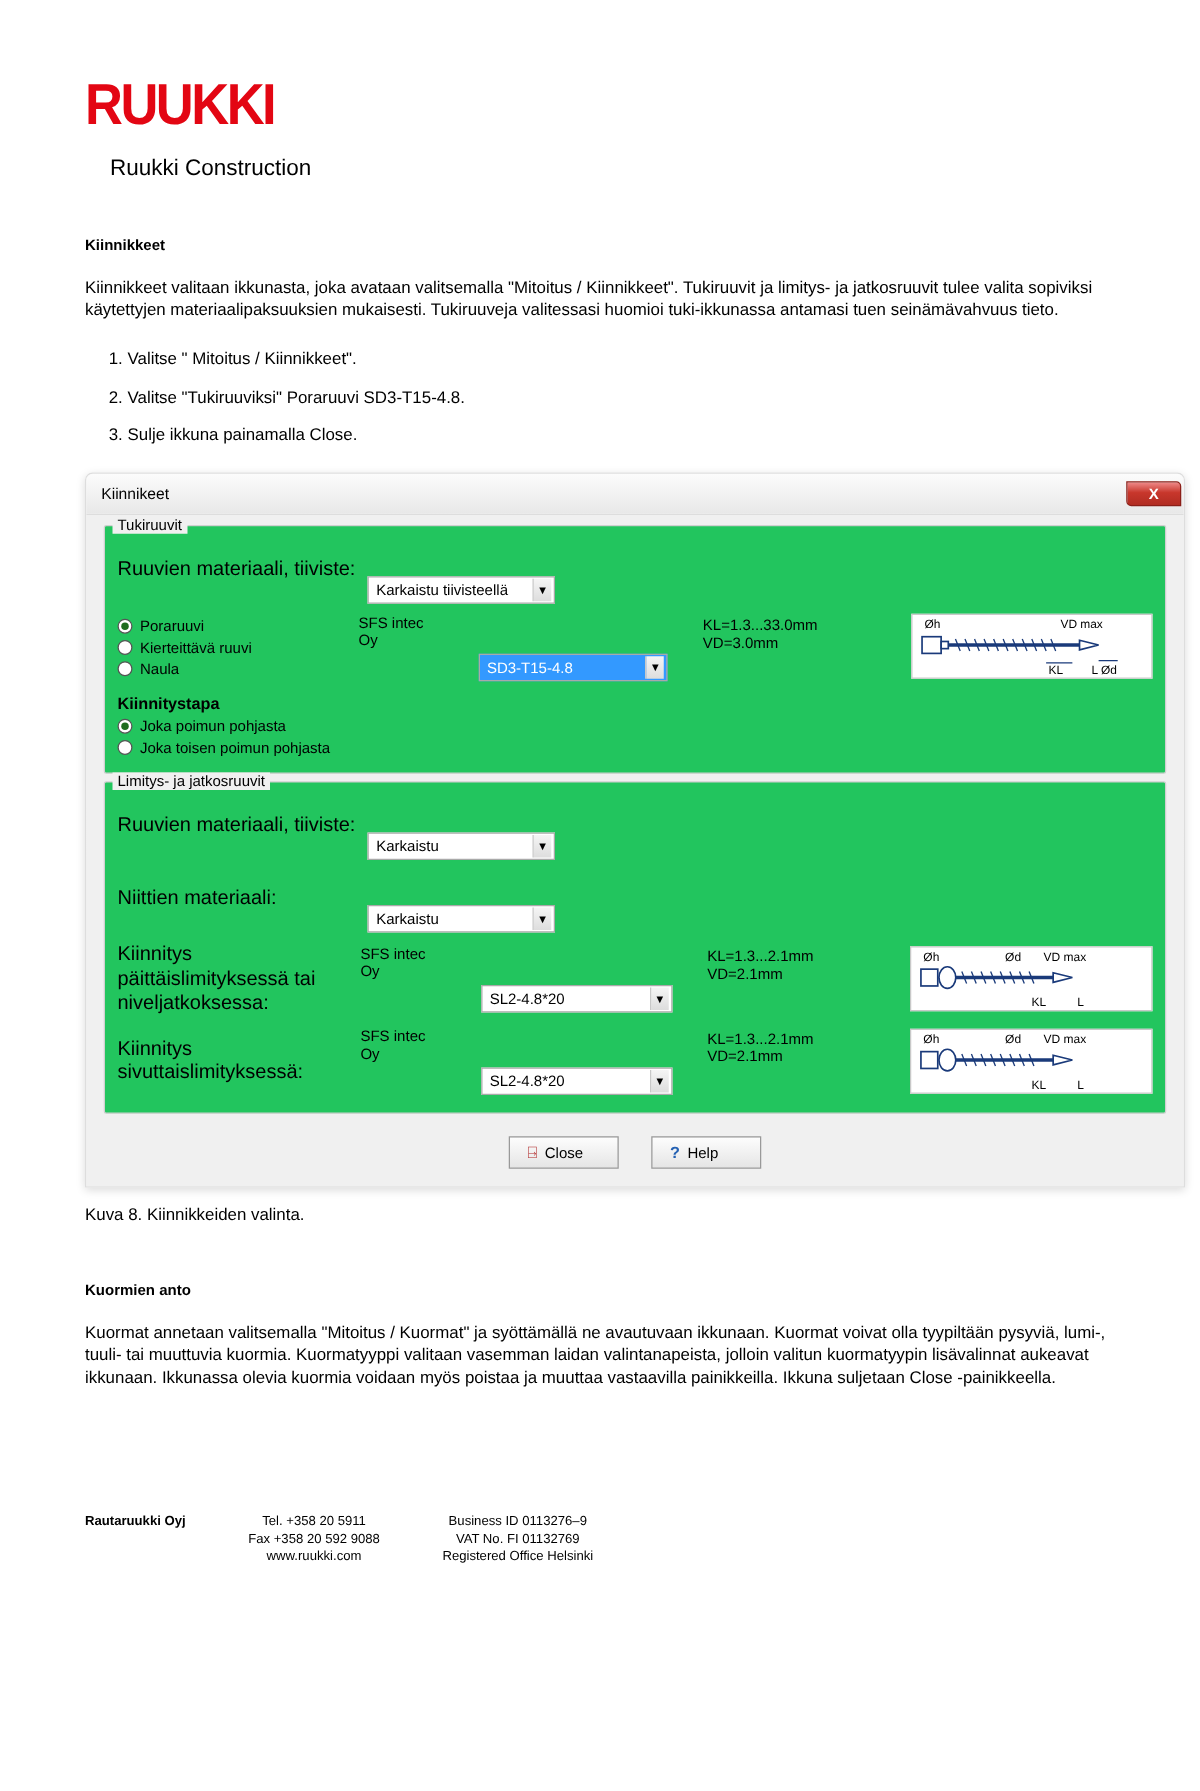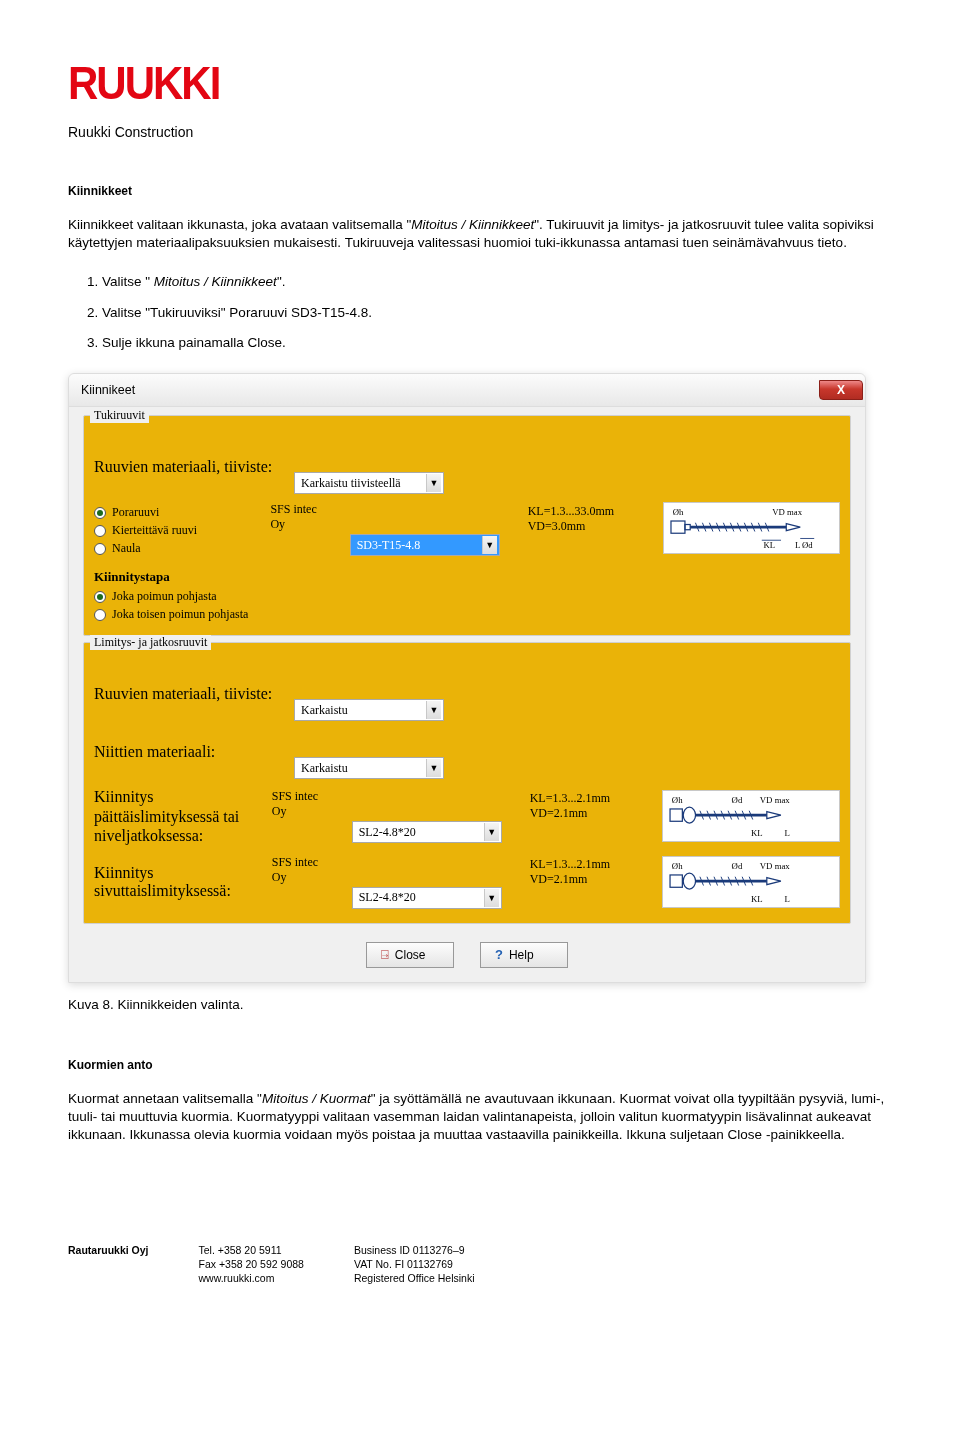--- a/index.html
+++ b/index.html
@@ -13,31 +13,31 @@
   }
   .page { padding: 60px 68px 40px 68px; }
   .logo {
     font-family: Arial, Helvetica, sans-serif;
     font-weight: 900;
     font-size: 42px;
     color: #e30613;
     letter-spacing: -2px;
     transform: scaleY(1.1);
   }
-  .subhead { font-size: 14px; margin-top: 16px; margin-bottom: 44px; }
+  .subhead { font-size: 18px; margin-top: 16px; margin-bottom: 44px; margin-left: 20px; }
   h2.section { font-size: 12px; font-weight: bold; margin: 0 0 18px 0; }
   p.body { font-size: 13.5px; line-height: 1.35; margin: 0 0 18px 0; }
-  .italic { font-style: italic; }
+  .italic { }
   ol.steps { margin: 0 0 18px 34px; padding: 0; line-height: 1.8; font-size: 13.5px; list-style: decimal; }
   ol.steps li { margin-bottom: 6px; }
   .caption { font-size: 13.5px; margin: 14px 0 46px 0; }
 
   
   .dialog {
-    width: 798px;
+    width: 880px;
     margin-left: 0;
     background: linear-gradient(#f7f7f7,#eee);
     border: 1px solid #ddd;
     border-radius: 6px 6px 0 0;
     box-shadow: 0 2px 8px rgba(0,0,0,0.15);
     font-family: "Segoe UI", Tahoma, sans-serif;
     font-size: 12px;
     color: #000;
   }
   .titlebar {
@@ -51,21 +51,21 @@
   .closebtn {
     width: 44px; height: 20px;
     border-radius: 0 4px 0 4px;
     background: linear-gradient(#e88, #c8372c 45%, #b12c22);
     color: #fff; font-weight: bold; font-size: 12px;
     display: flex; align-items: center; justify-content: center;
     border: 1px solid #8b1f18;
     margin-right: 2px;
   }
   .dlgbody { background: #f0f0f0; padding: 8px 14px 14px 14px; }
-  .group { border: 1px solid #d0d0d0; border-radius: 2px; padding: 20px 10px 10px 10px; margin-bottom: 6px; background: #eab308; position: relative; font-family: Liberation Serif, serif; }
+  .group { border: 1px solid #d0d0d0; border-radius: 2px; padding: 4px 10px 10px 10px; margin-bottom: 6px; background: #22c55e; position: relative; }
   .group-label { position: absolute; top: -8px; left: 6px; background: #f0f0f0; padding: 0 4px; font-size: 12px; }
   .row { display: flex; align-items: center; margin: 4px 0; }
   .lbl { width: 200px; font-size: 16px; }
   .combo {
     display: flex; align-items: center; justify-content: space-between;
     min-width: 150px; height: 22px;
     background: #fff; border: 1px solid #a9a9a9;
     padding: 0 2px 0 6px; font-size: 12px; margin-top: 32px;
   }
   .combo.sel { background: #3399ff; color: #fff; }
@@ -111,21 +111,21 @@
   
   .footer {
     position: relative;
     font-size: 10.5px;
     color: #000;
     padding: 0 68px;
     display: flex;
     gap: 50px;
     margin-top: 40px;
   }
-  .footer .col { line-height: 1.35; }
+  .footer .col { line-height: 1.35; text-align: center; }
   .footer .col:first-child { font-weight: bold; }
   .footer .col:first-child + .col,
   .footer .col { font-weight: normal; }
   .footer .col.b { font-weight: bold; }
 </style>
 </head>
 <body>
 
 <div class="page">
 

